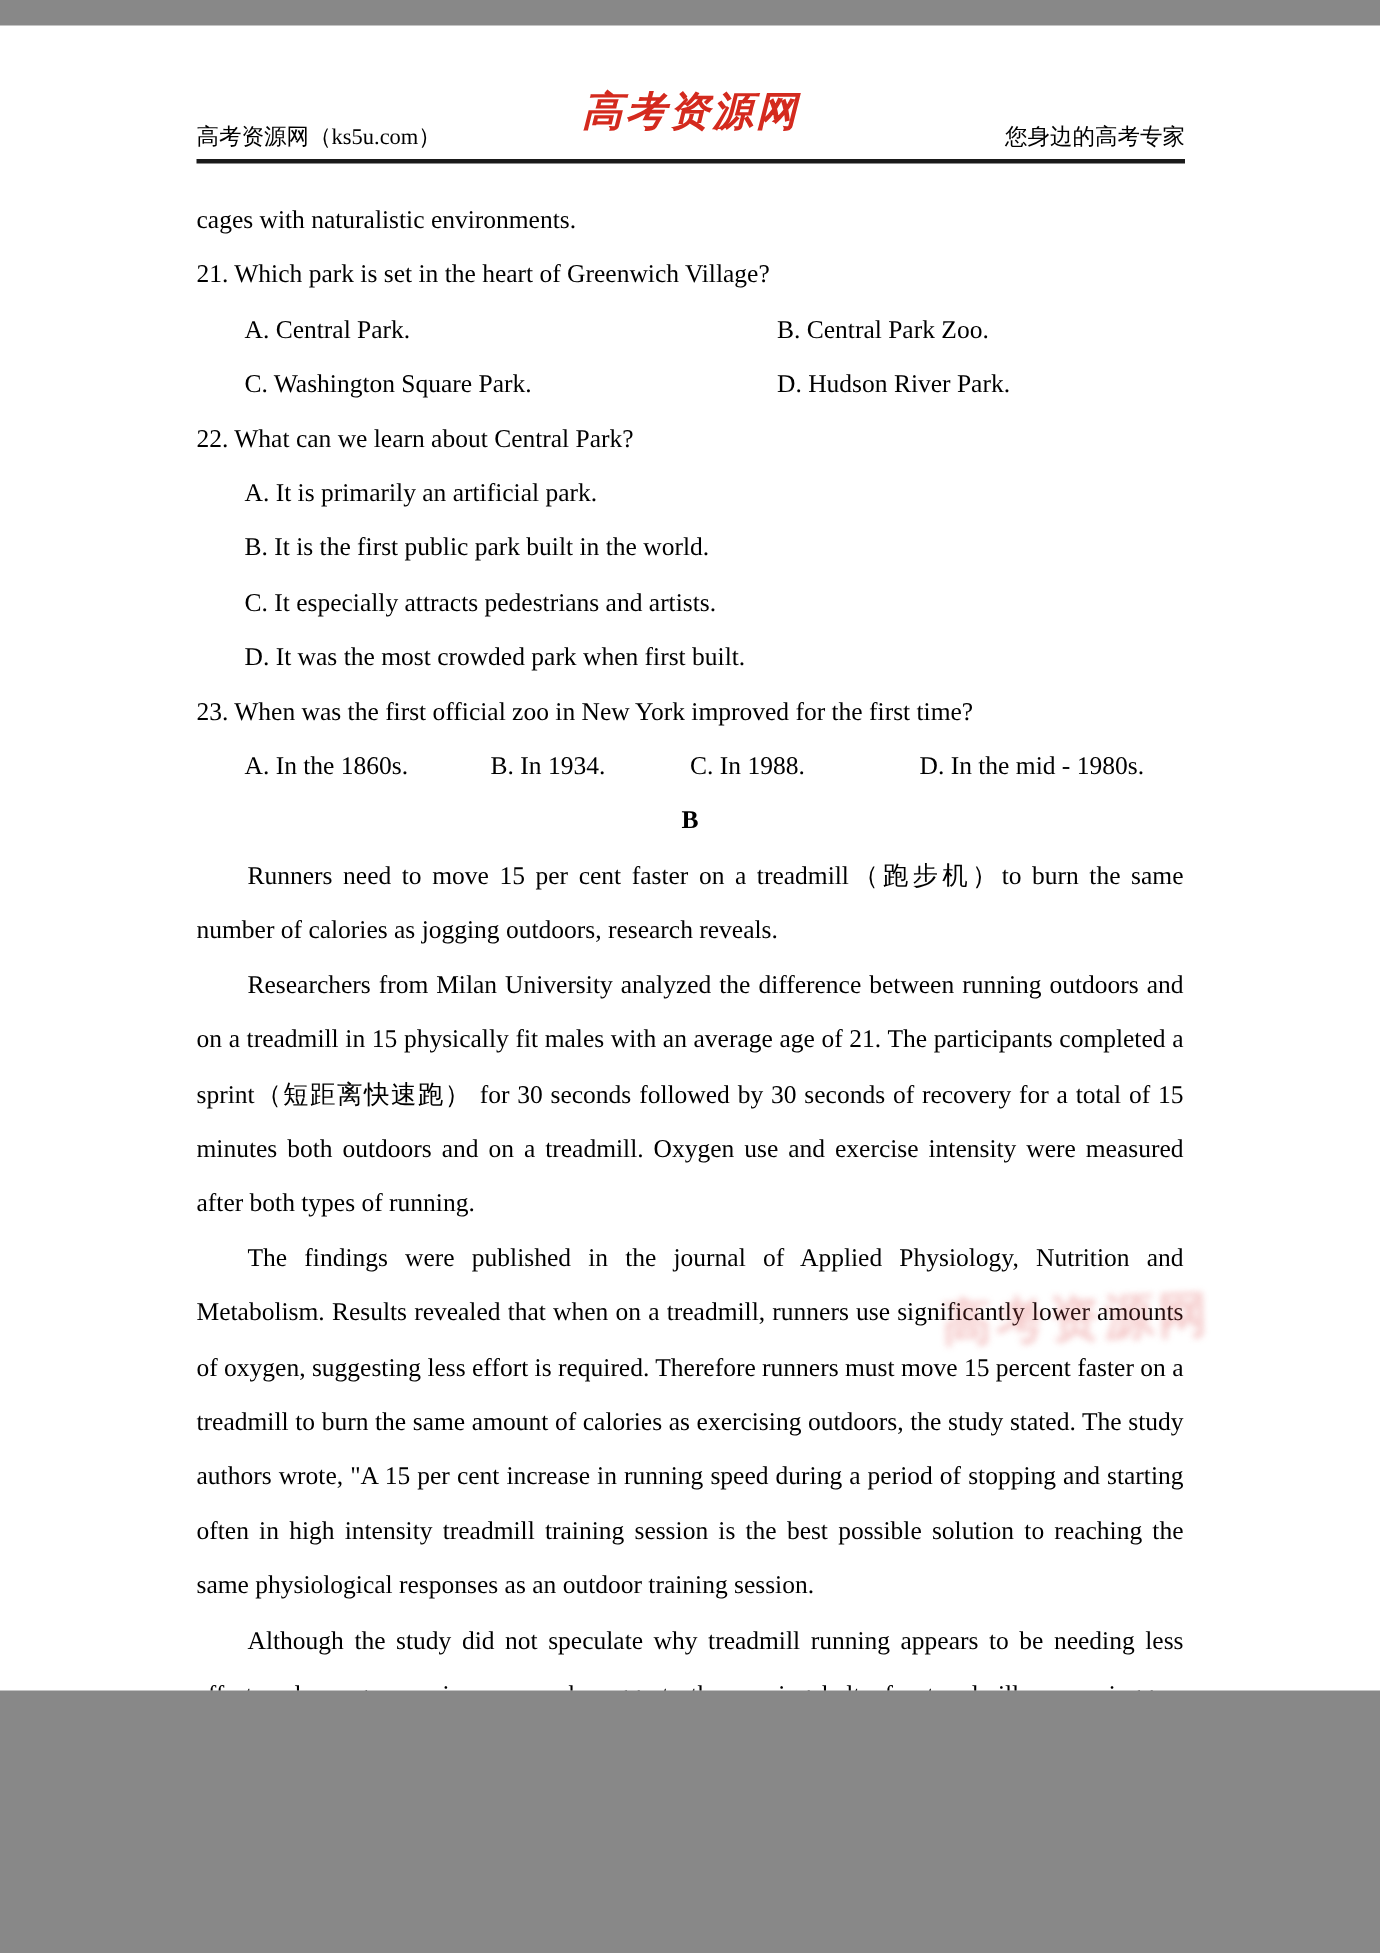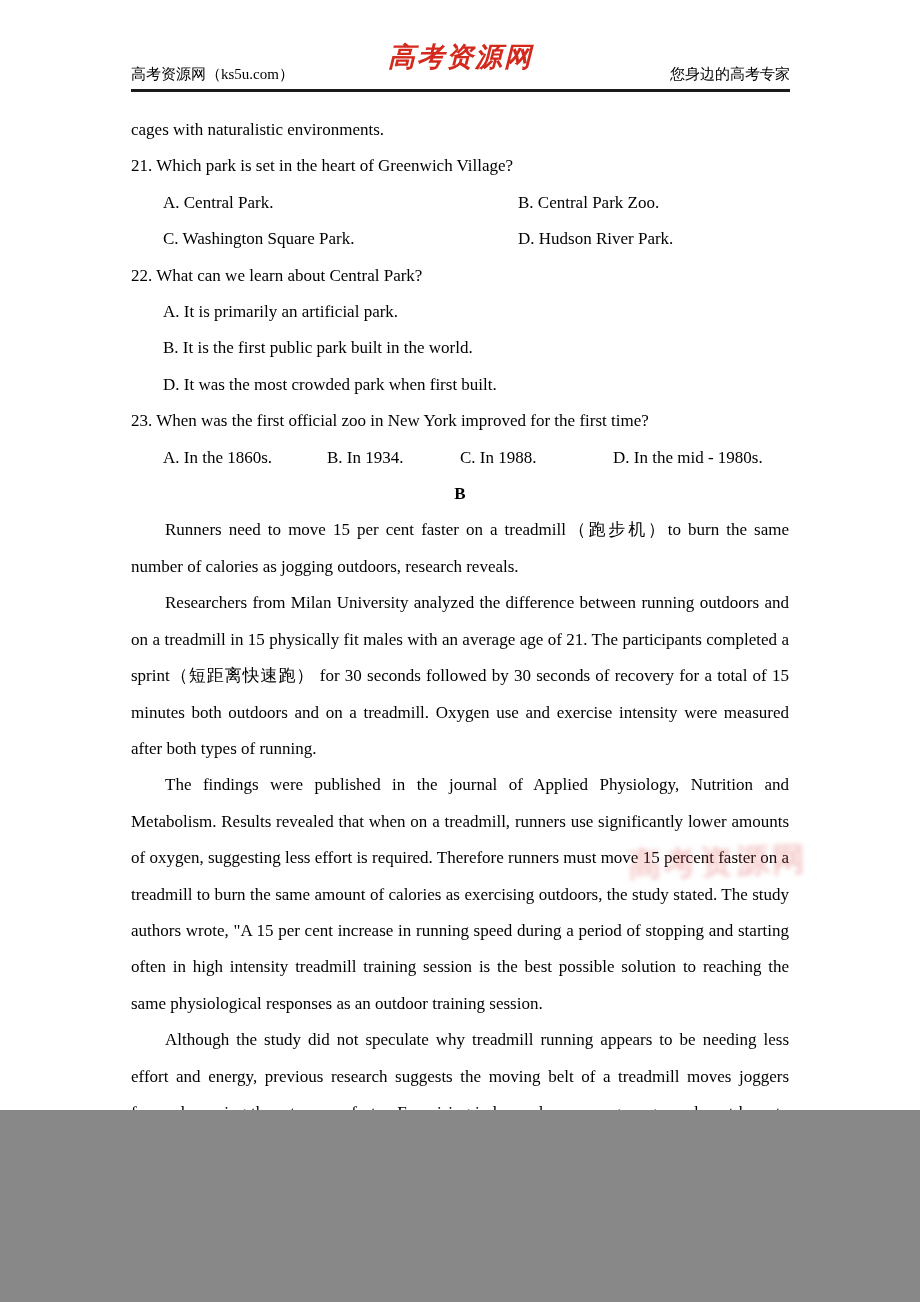--- a/index.html
+++ b/index.html
@@ -1,19 +1,19 @@
 <!DOCTYPE html>
 <html><head>
 <meta charset="utf-8">
 <style>
   html,body{margin:0;padding:0;background:#888;}
   .page{
     position:relative;
     width:920px;height:1110px;
-    margin:0 auto;
+    margin:17px auto;
     background:#ffffff;
     font-family:"Liberation Serif", serif;
     color:#000;
     overflow:hidden;
   }
   
   .header{
     position:absolute;left:131px;right:130px;top:38px;
     height:46px;
     display:flex;justify-content:space-between;align-items:flex-end;
@@ -108,20 +108,21 @@
       </div>
     </div>
 
     <div class="qstem">
       <span>22.</span>
       <span>What can we learn about Central Park?</span>
     </div>
     <div class="opts-block">
       <div>A. It is primarily an artificial park.</div>
       <div>B. It is the first public park built in the world.</div>
+      <div>C. It especially attracts pedestrians and artists.</div>
       <div>D. It was the most crowded park when first built.</div>
     </div>
 
     <div class="qstem">
       <span>23.</span>
       <span>When was the first official zoo in New York improved for the first time?</span>
     </div>
     <div class="opts-block">
       <div class="opt-row4">
         <span class="c1">A. In the 1860s.</span>

